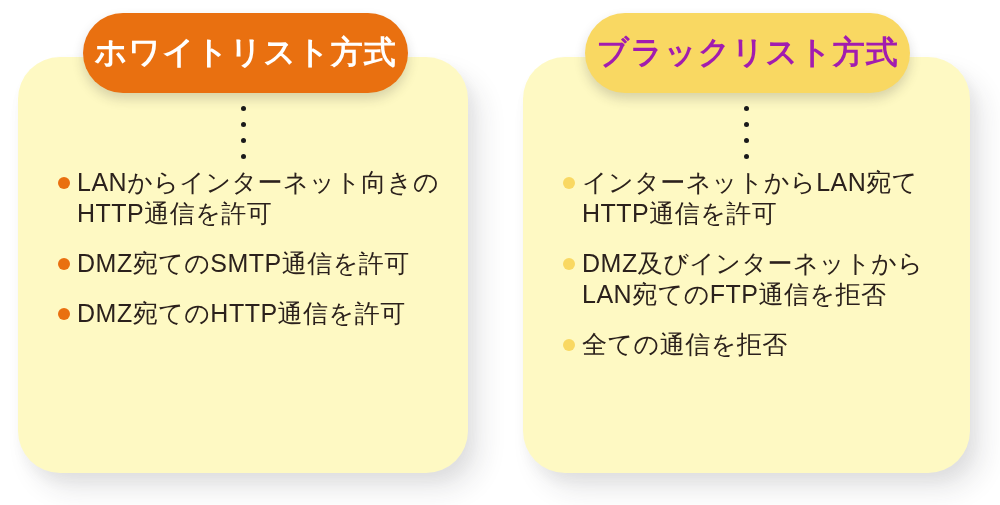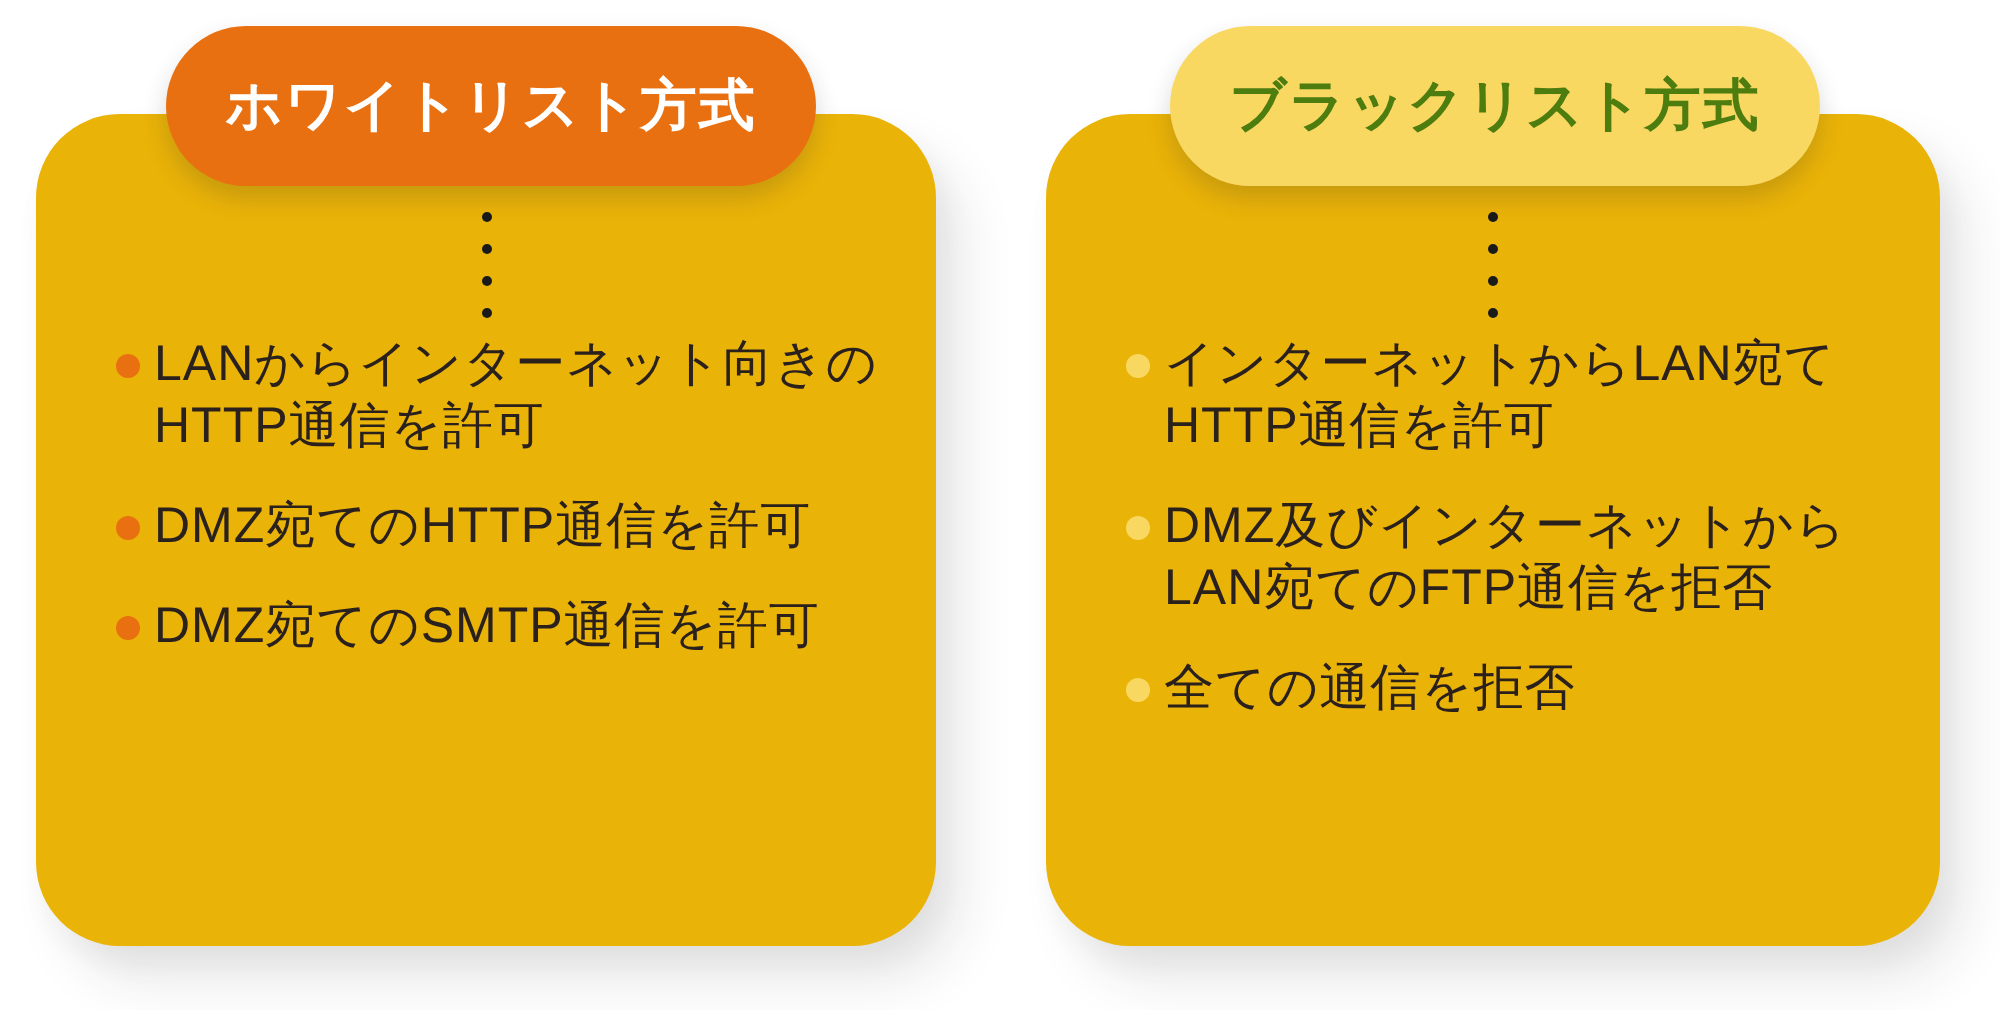--- a/index.html
+++ b/index.html
@@ -16,39 +16,39 @@
   }
   .figure {
     position: absolute;
     inset: 0;
   }
   
   .card {
     position: absolute;
     top: 57px;
     height: 416px;
-    background: #eab308;
+    background: #fef9c3;
     border-radius: 42px;
     box-shadow: 14px 18px 26px rgba(40, 40, 45, 0.10),
                 4px 8px 14px rgba(40, 40, 45, 0.05);
   }
   .card.left  { left: 18px;  width: 450px; }
   .card.right { left: 523px; width: 447px; }
 
   
   .pill {
     position: absolute;
     top: 13px;
     width: 325px;
     height: 80px;
     border-radius: 40px;
     display: flex;
     align-items: center;
     justify-content: center;
-    font-size: 28px;
+    font-size: 32px;
     font-weight: 700;
     letter-spacing: 1px;
     box-shadow: 0 6px 12px rgba(40, 40, 45, 0.18);
     z-index: 3;
   }
   .pill.left  { left: 83px;  }
   .pill.right { left: 585px; }
 
   
   .dots {
@@ -103,44 +103,44 @@
 </style>
 </head>
 <body>
 
 <div class="figure">
 
   <div class="pill left" style="background-color: rgb(233, 112, 16); color: rgb(255, 255, 255);">
     <span>ホワイトリスト方式</span>
   </div>
 
-  <div class="pill right" style="background-color: rgb(249, 216, 98); color: #4d7c0f;">
+  <div class="pill right" style="background-color: rgb(249, 216, 98); color: #a21caf;">
     <span>ブラックリスト方式</span>
   </div>
 
   <div class="card left" style="--bullet: #E97010;">
     <div class="dots">
       <i></i>
       <i></i>
       <i></i>
       <i></i>
     </div>
     <ul class="rules">
       <li>
         <span class="bullet"></span>
         <span class="rule-text">LANからインターネット向きの
 HTTP通信を許可</span>
       </li>
       <li>
         <span class="bullet"></span>
-        <span class="rule-text">DMZ宛てのHTTP通信を許可</span>
+        <span class="rule-text">DMZ宛てのSMTP通信を許可</span>
       </li>
       <li>
         <span class="bullet"></span>
-        <span class="rule-text">DMZ宛てのSMTP通信を許可</span>
+        <span class="rule-text">DMZ宛てのHTTP通信を許可</span>
       </li>
     </ul>
   </div>
 
   <div class="card right" style="--bullet: #F9D862;">
     <div class="dots">
       <i></i>
       <i></i>
       <i></i>
       <i></i>

